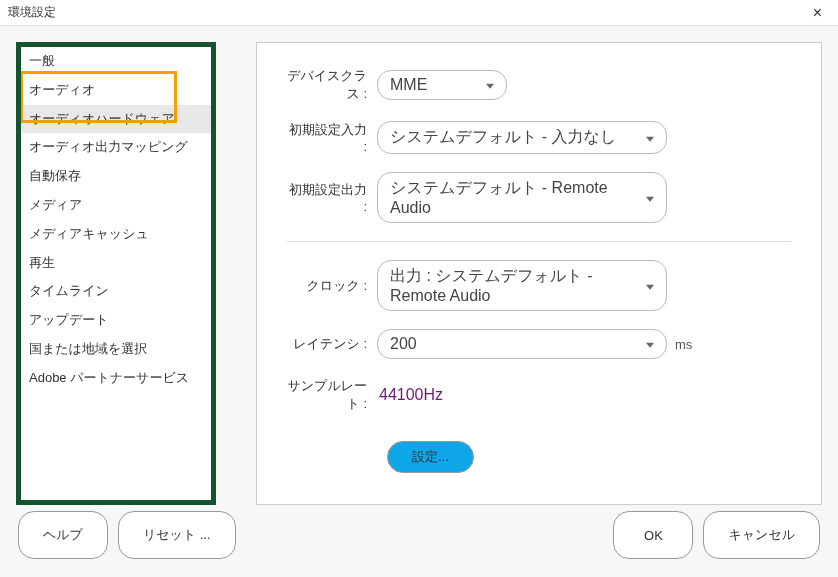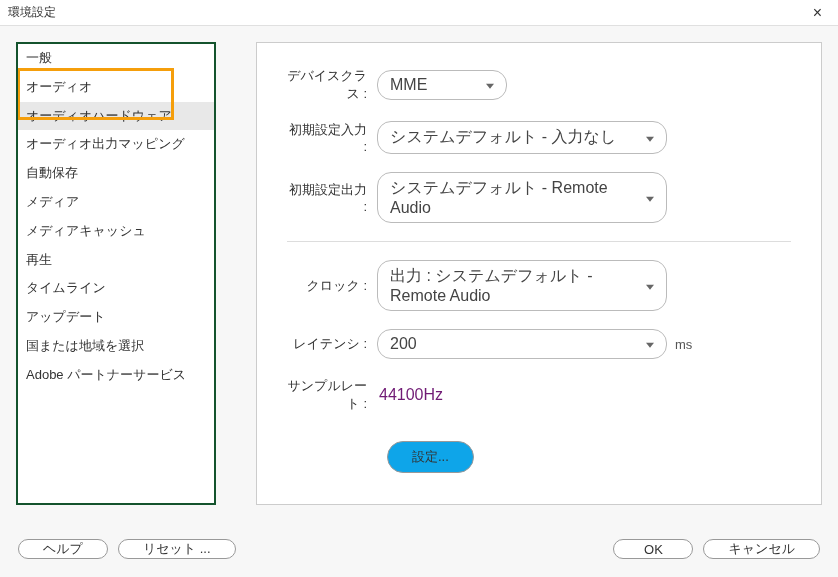--- a/index.html
+++ b/index.html
@@ -36,21 +36,21 @@
       color: #333;
     }
     .content {
       display: flex;
       padding: 16px;
       gap: 20px;
       height: calc(100% - 26px - 56px);
     }
     .sidebar {
       width: 200px;
-      border: 2px solid #14532d;
+      border: 5px solid #14532d;
       background: #fff;
       overflow: hidden;
     }
     .sidebar-item {
       padding: 4px 8px;
       cursor: pointer;
       font-size: 13px;
       color: #333;
       line-height: 1.6;
     }
@@ -151,21 +151,21 @@
       display: flex;
       gap: 10px;
     }
     .footer-right {
       display: flex;
       gap: 10px;
     }
     .footer-btn {
       border: 1px solid #999;
       border-radius: 16px;
-      padding: 0 24px;
+      padding: 14px 24px;
       background: #fff;
       font-size: 13px;
       color: #333;
       cursor: pointer;
       min-width: 80px;
       text-align: center;
     }
     .highlight-box {
       position: absolute;
       border: 3px solid #f59e0b;

